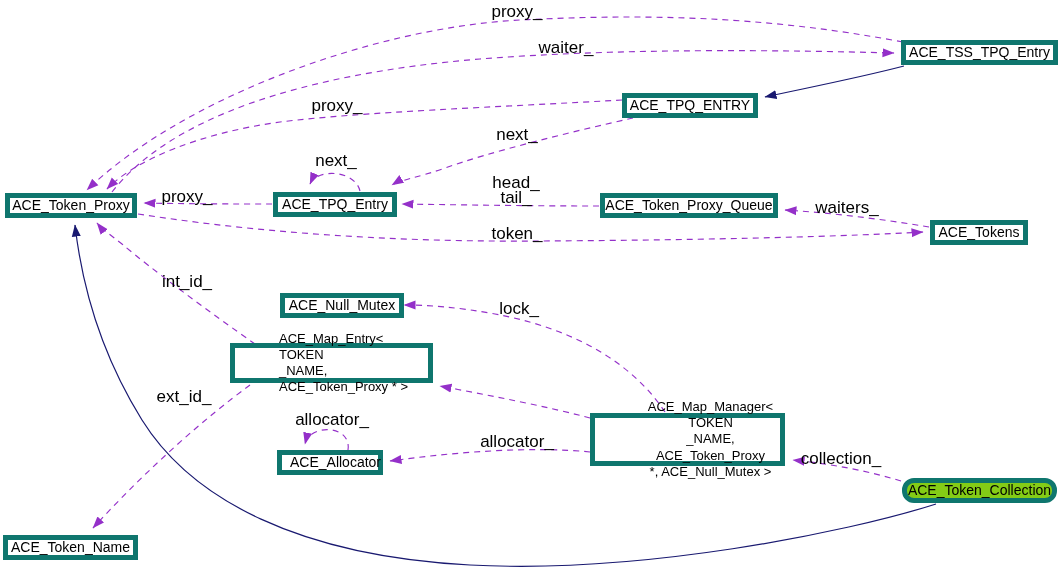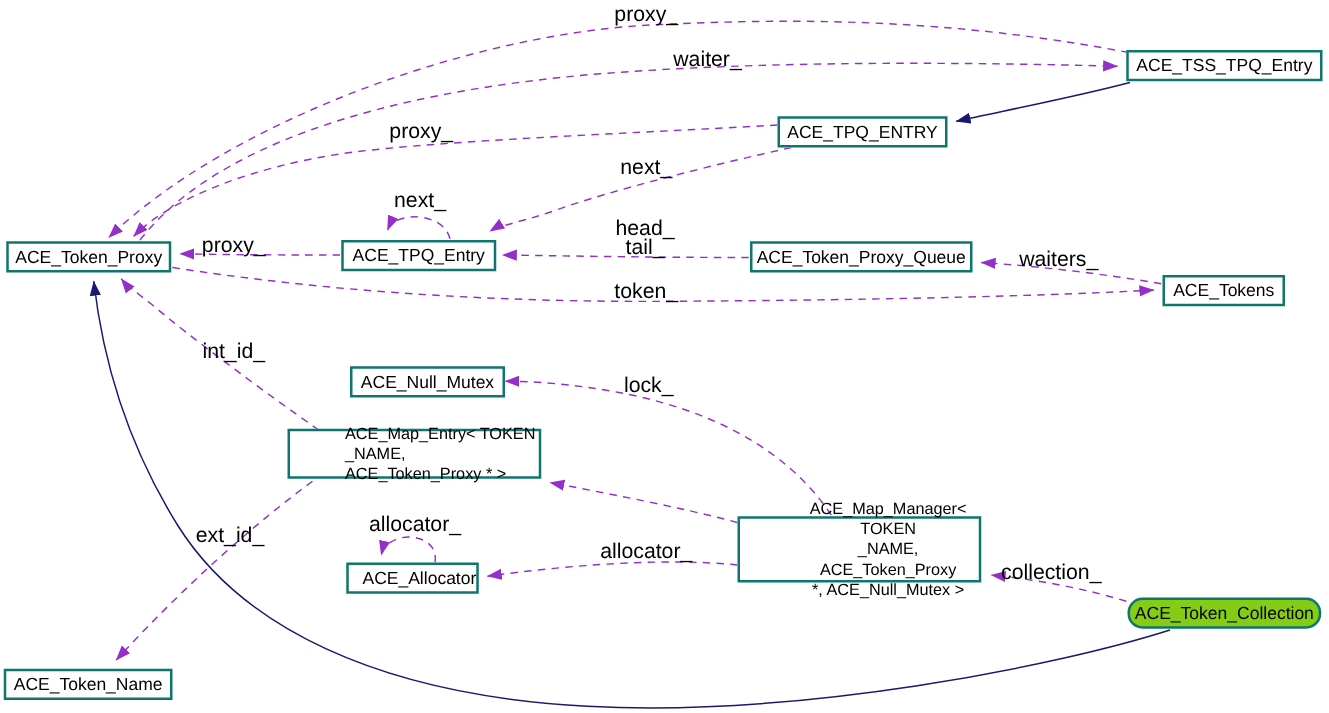--- a/index.html
+++ b/index.html
@@ -3,21 +3,21 @@
 <meta charset="utf-8">
 <style>
   html,body { margin:0; padding:0; background:#ffffff; }
   .stage {
     position:relative; width:1063px; height:570px; background:#ffffff;
     font-family:"Liberation Sans", sans-serif; overflow:hidden;
   }
   svg.edges { position:absolute; left:0; top:0; width:1063px; height:570px; }
   .node {
     position:absolute; box-sizing:border-box;
-    background:#ffffff; border:2px solid #0f766e; color:#000;
+    background:#ffffff; border:5px solid #0f766e; color:#000;
     display:flex; align-items:center; justify-content:center;
     font-size:14px; line-height:1.25; text-align:center; white-space:pre-line;
     cursor:pointer;
   }
   .node.multi { font-size:13px;padding-left:46px; }
   .node.leftalign { justify-content:flex-start; text-align:left; padding-left:9px; }
   .node.selected { background:#84cc16;border-radius:12px; }
   .elabel {
     position:absolute; transform:translate(-50%,-50%);
     font-size:17px; line-height:15px; color:#000;
@@ -66,21 +66,21 @@
   <div class="elabel" style="left:530px; top:47px;margin-left:36px;">waiter_</div>
   <div class="elabel" style="left:337px; top:105px;">proxy_</div>
   <div class="elabel" style="left:517px; top:134px;">next_</div>
   <div class="elabel" style="left:336px; top:160px;">next_</div>
   <div class="elabel" style="left:187px; top:196px;">proxy_</div>
   <div class="elabel" style="left:516px; top:190px;">head_
 tail_</div>
   <div class="elabel" style="left:517px; top:233px;">token_</div>
   <div class="elabel" style="left:847px; top:207px;">waiters_</div>
   <div class="elabel" style="left:187px; top:281px;">int_id_</div>
-  <div class="elabel" style="left:184px; top:428px;">ext_id_</div>
+  <div class="elabel" style="left:184px; top:396px;">ext_id_</div>
   <div class="elabel" style="left:519px; top:308px;">lock_</div>
   <div class="elabel" style="left:517px; top:441px;">allocator_</div>
   <div class="elabel" style="left:332px; top:419px;">allocator_</div>
   <div class="elabel" style="left:841px; top:458px;">collection_</div>
 
   <div class="node" style="left:5px;   top:193px; width:132px; height:25px;">ACE_Token_Proxy</div>
   <div class="node" style="left:273px; top:192px; width:124px; height:25px;">ACE_TPQ_Entry</div>
   <div class="node" style="left:622px; top:93px;  width:136px; height:25px;">ACE_TPQ_ENTRY</div>
   <div class="node" style="left:901px; top:40px;  width:157px; height:25px;">ACE_TSS_TPQ_Entry</div>
   <div class="node" style="left:600px; top:193px; width:178px; height:25px;">ACE_Token_Proxy_Queue</div>

